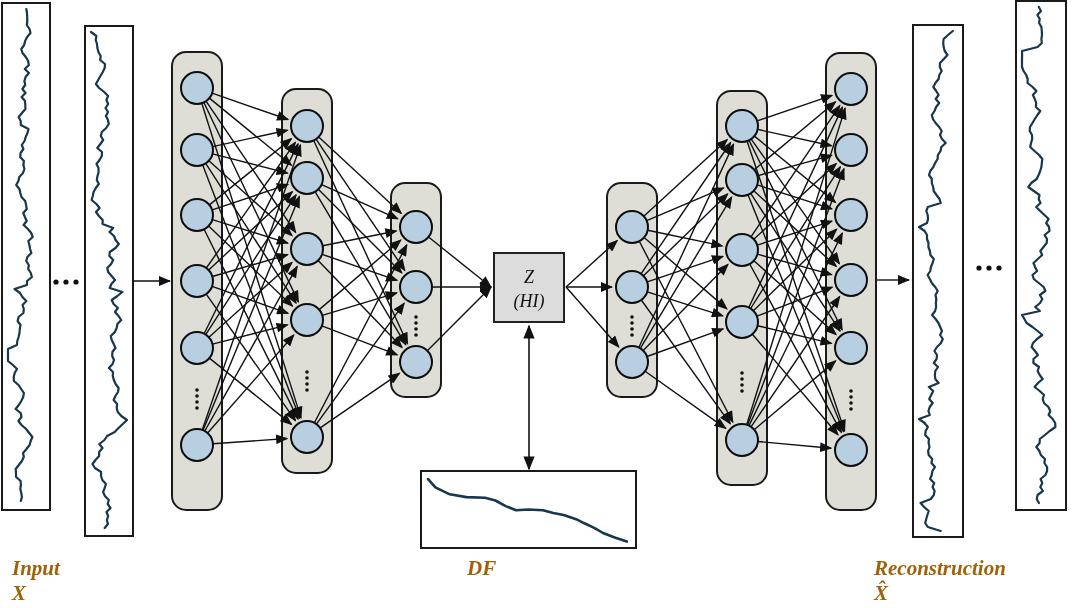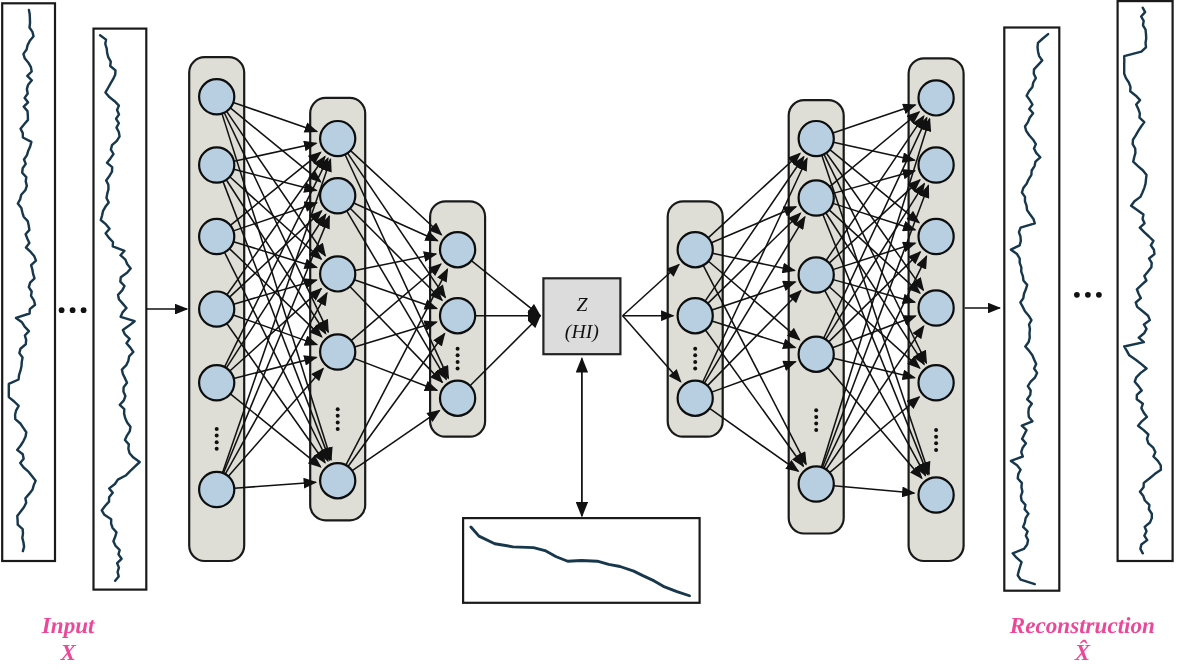--- a/index.html
+++ b/index.html
@@ -1,21 +1,21 @@
 <!DOCTYPE html>
 <html><head>
 <meta charset="utf-8">
 <style>
   html,body{margin:0;padding:0;background:#ffffff;}
   #stage{position:relative;width:1073px;height:608px;background:#fff;overflow:hidden;
          font-family:"Liberation Serif", serif;}
   #diagram{position:absolute;left:0;top:0;}
   .ztext{font-family:"Liberation Serif", serif;font-style:italic;font-size:18px;
          fill:#111;text-anchor:middle;}
-  .lbl{position:absolute;text-align:center;color:#ec4899;
+  .lbl{position:absolute;text-align:left;color:#a16207;
        font-family:"Liberation Serif", serif;font-style:italic;font-weight:700;
        font-size:21px;line-height:25px;}
 </style>
 </head>
 <body>
 
 <div id="stage">
 
   <svg id="diagram" width="1073" height="608" viewBox="0 0 1073 608">
     <defs>
@@ -240,19 +240,22 @@
       <rect id="dfRect" x="421" y="471" width="215" height="77" fill="#ffffff" stroke="#1a1a1a" stroke-width="2"></rect>
     <polyline points="428.1,479.1 435.4,487.4 449.8,494.3 466.4,497.1 485.0,497.8 495.4,500.5 505.7,506.1 516.1,510.2 528.5,509.5 543.0,510.2 553.3,513.0 563.7,515.0 576.1,519.2 584.4,523.3 594.7,528.1 603.0,533.0 615.4,537.8 626.8,541.6" fill="none" stroke="#17374c" stroke-width="2.6" stroke-linejoin="round" stroke-linecap="round"></polyline>
       </g>
   </svg>
 
   <div class="lbl" style="left:12px;top:556px;width:100px;">
     <div>Input</div>
     <div>X</div>
   </div>
 
+  <div class="lbl" style="left:467px;top:556px;width:120px;">
+    <div>DF</div>
+  </div>
 
   <div class="lbl" style="left:874px;top:556px;width:220px;">
     <div>Reconstruction</div>
     <div>X̂</div>
   </div>
 
 </div>
 
 </body></html>

